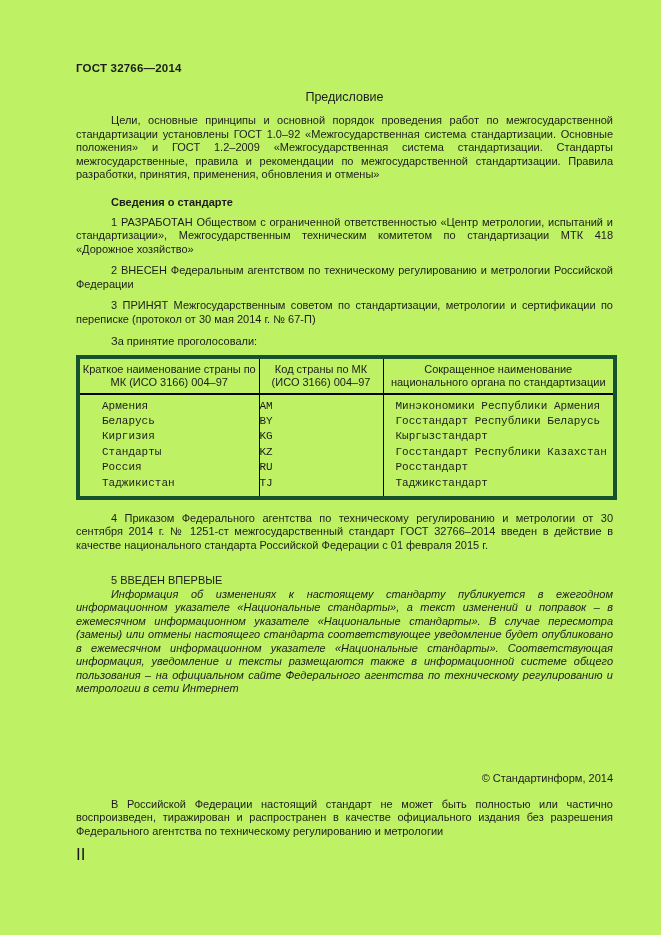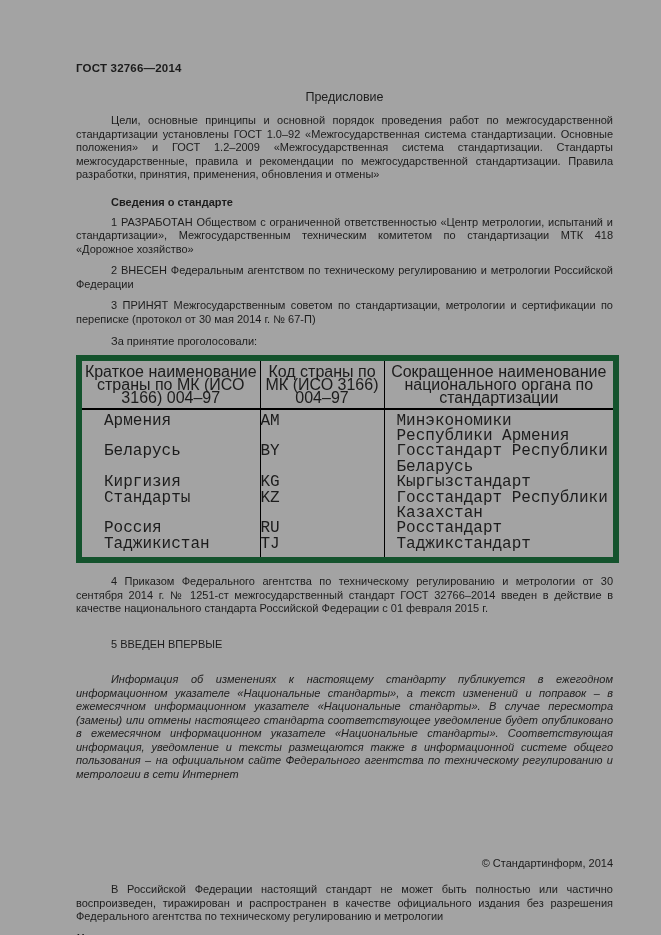--- a/index.html
+++ b/index.html
@@ -2,21 +2,21 @@
 <html><head>
 <meta charset="utf-8">
 <style>
   * { margin: 0; padding: 0; box-sizing: border-box; }
   html, body { background: #e8e8e8; }
   body { font-family: "Liberation Sans", "DejaVu Sans", sans-serif; }
   .page {
     position: relative;
     width: 661px;
     height: 935px;
-    background: #a3a3a3;
+    background: #bef264;
     color: #1c1c1c;
     overflow: hidden;
   }
   .content {
     position: absolute;
     left: 76px;
     top: 62px;
     width: 537px;
   }
   .gost-code {
@@ -43,22 +43,22 @@
     font-weight: bold;
     text-indent: 35px;
   }
   .info-item { margin-top: 8px; }
   .vote-intro { margin-top: 9px; text-align: left; }
   .vote-table-wrap { margin-top: 6px; }
   table.vote-table {
     width: 537px;
     border-collapse: collapse;
     table-layout: fixed;
-    border: 6px solid #14532d;
-    font-size: 16px;
+    border: 4px solid #14532d;
+    font-size: 11px;
   }
   table.vote-table col.c1 { width: 181px; }
   table.vote-table col.c2 { width: 124px; }
   table.vote-table col.c3 { width: 232px; }
   table.vote-table th {
     font-weight: normal;
     text-align: center;
     vertical-align: middle;
     line-height: 13px;
     padding: 4px 2px;
@@ -73,21 +73,20 @@
     font-family: Liberation Mono, monospace;
   }
   table.vote-table td:first-child { border-left: none; padding-left: 22px; }
   table.vote-table td.code { text-align: left; }
   table.vote-table td.org { padding-left: 12px; }
   table.vote-table tr.first td { padding-top: 4px; }
   table.vote-table tr.last td { padding-bottom: 5px; }
   .p-order { margin-top: 12px; }
   .p-introduced { margin-top: 22px; text-align: left; }
   .p-pubnote {
-    margin-top: 22px;
     font-style: italic;
   }
   .copyright {
     margin-top: 76px;
     font-size: 11px;
     text-align: right;
     text-indent: 0;
   }
   .p-repro { margin-top: 14px; }
   .page-number {

